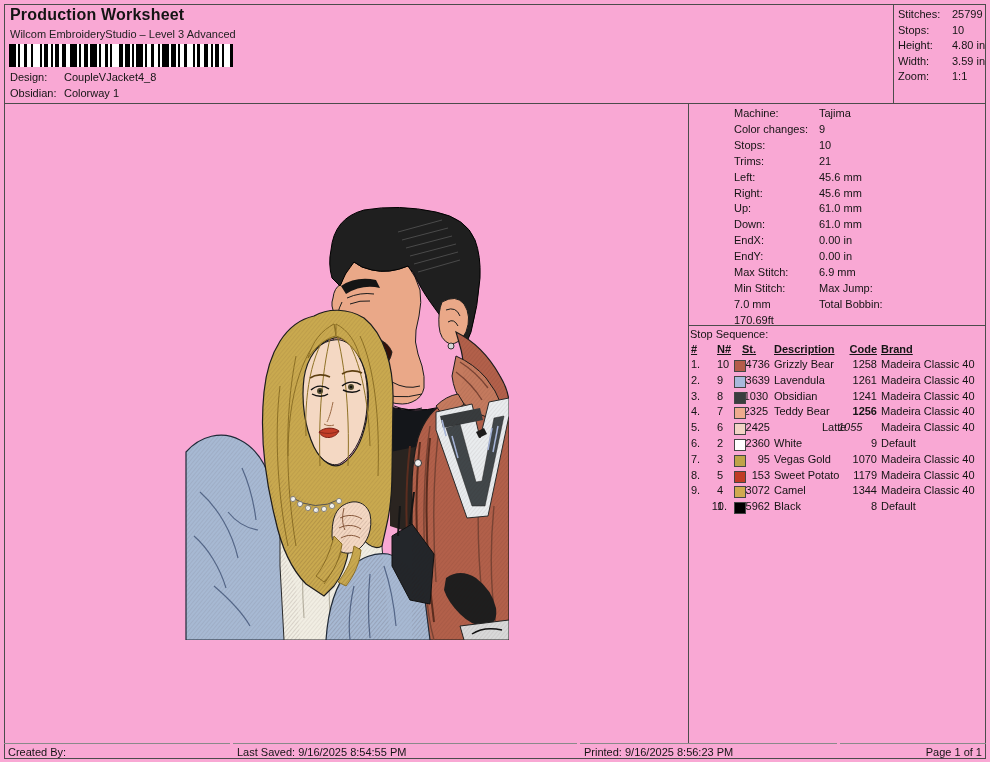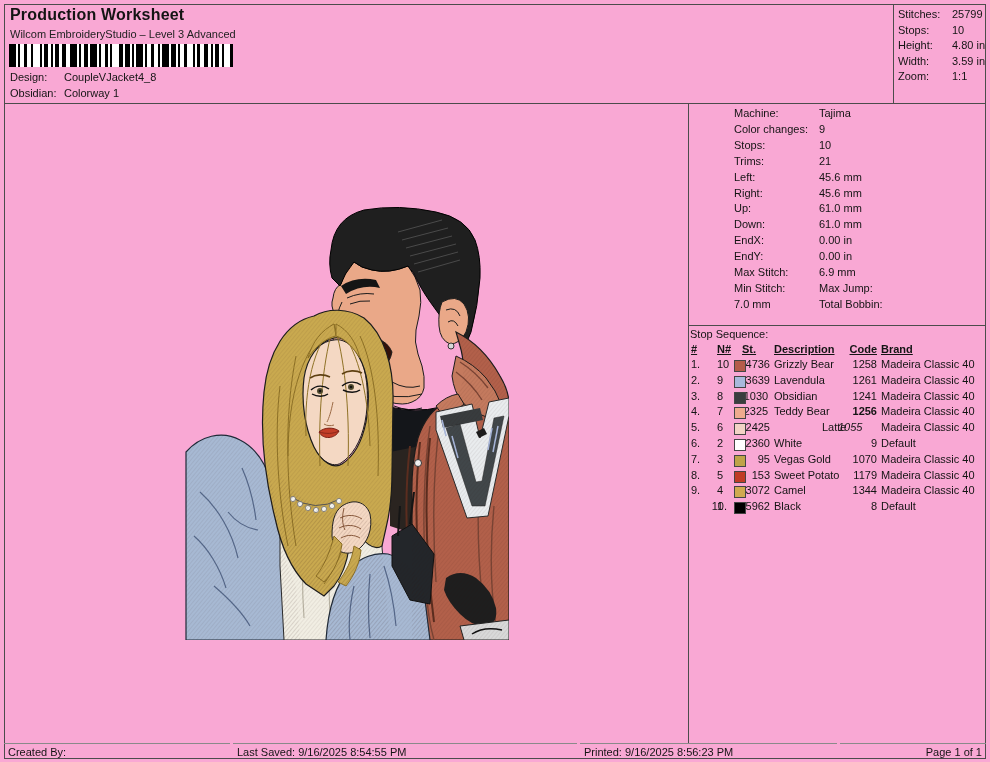--- a/index.html
+++ b/index.html
@@ -140,20 +140,21 @@
       <div>EndX:</div>
       <div>0.00 in</div>
       <div>EndY:</div>
       <div>0.00 in</div>
       <div>Max Stitch:</div>
       <div>6.9 mm</div>
       <div>Min Stitch:</div>
       <div>Max Jump:</div>
       <div>7.0 mm</div>
       <div>Total Bobbin:</div>
+      <div>170.69ft</div>
     </div>
 
   <div class="hline" style="left:689px;top:325px;width:296px;height:1px;"></div>
   <div class="abs t11" style="left:690px;top:328px;">Stop Sequence:</div>
 
   <div class="abs tbl-hdr" style="left:688px;top:343px;width:298px;height:14px;">
     <span style="left:3px;">#</span>
     <span style="left:29px;">N#</span>
     <span style="left:54px;width:28px;text-align:left;">St.</span>
     <span style="left:86px;">Description</span>

